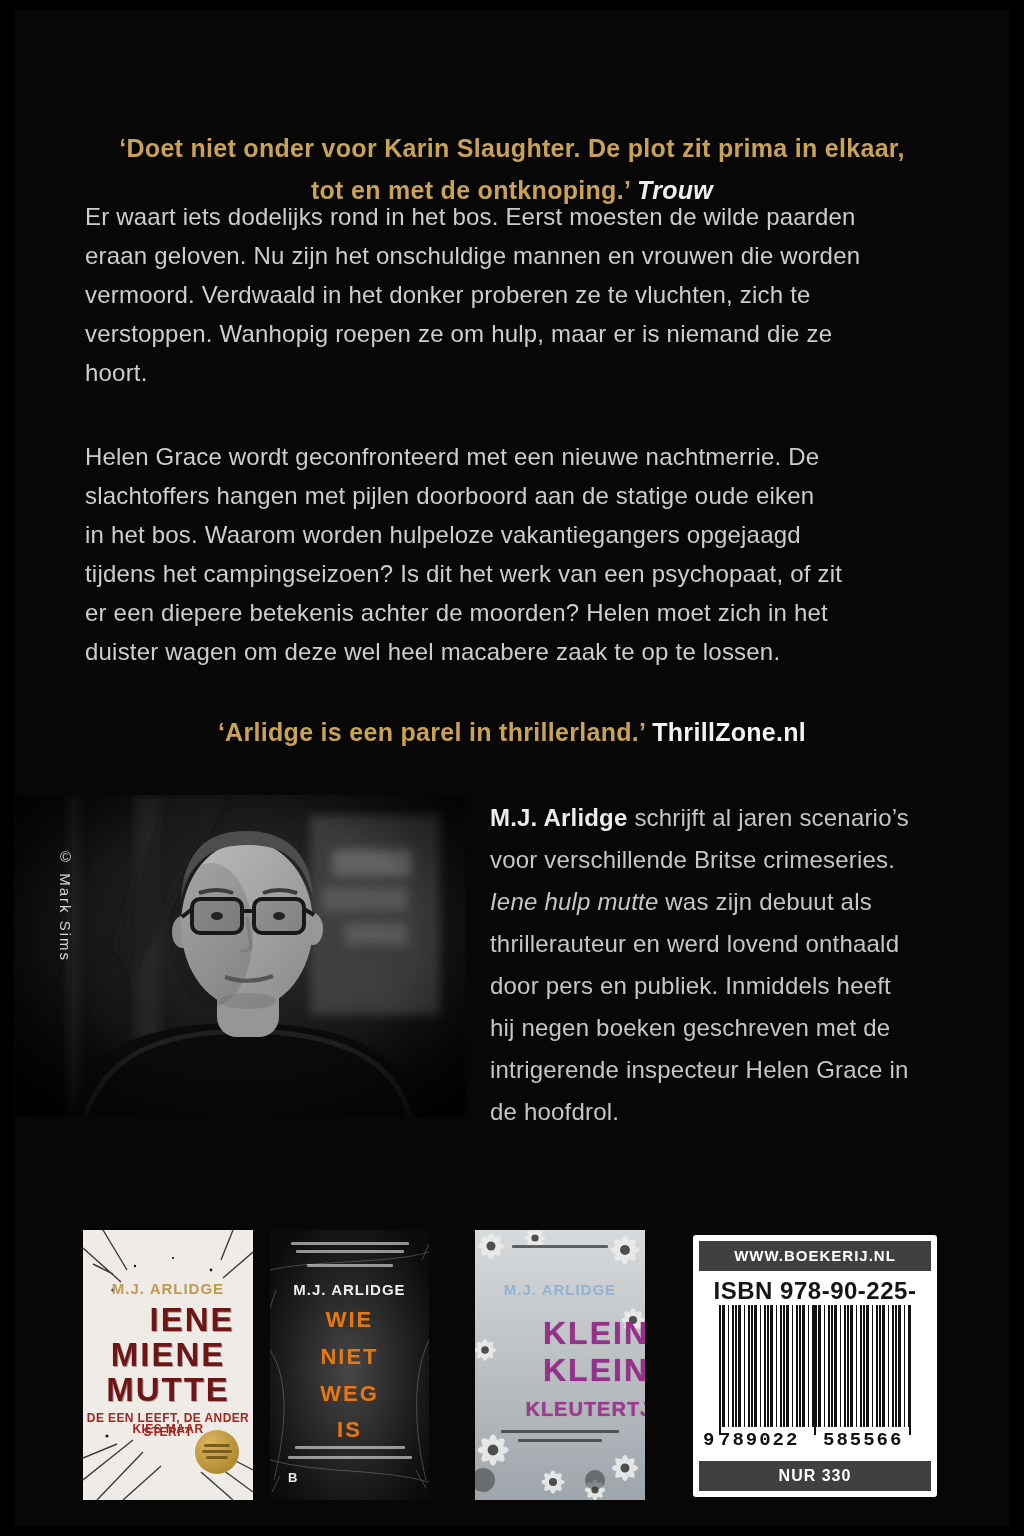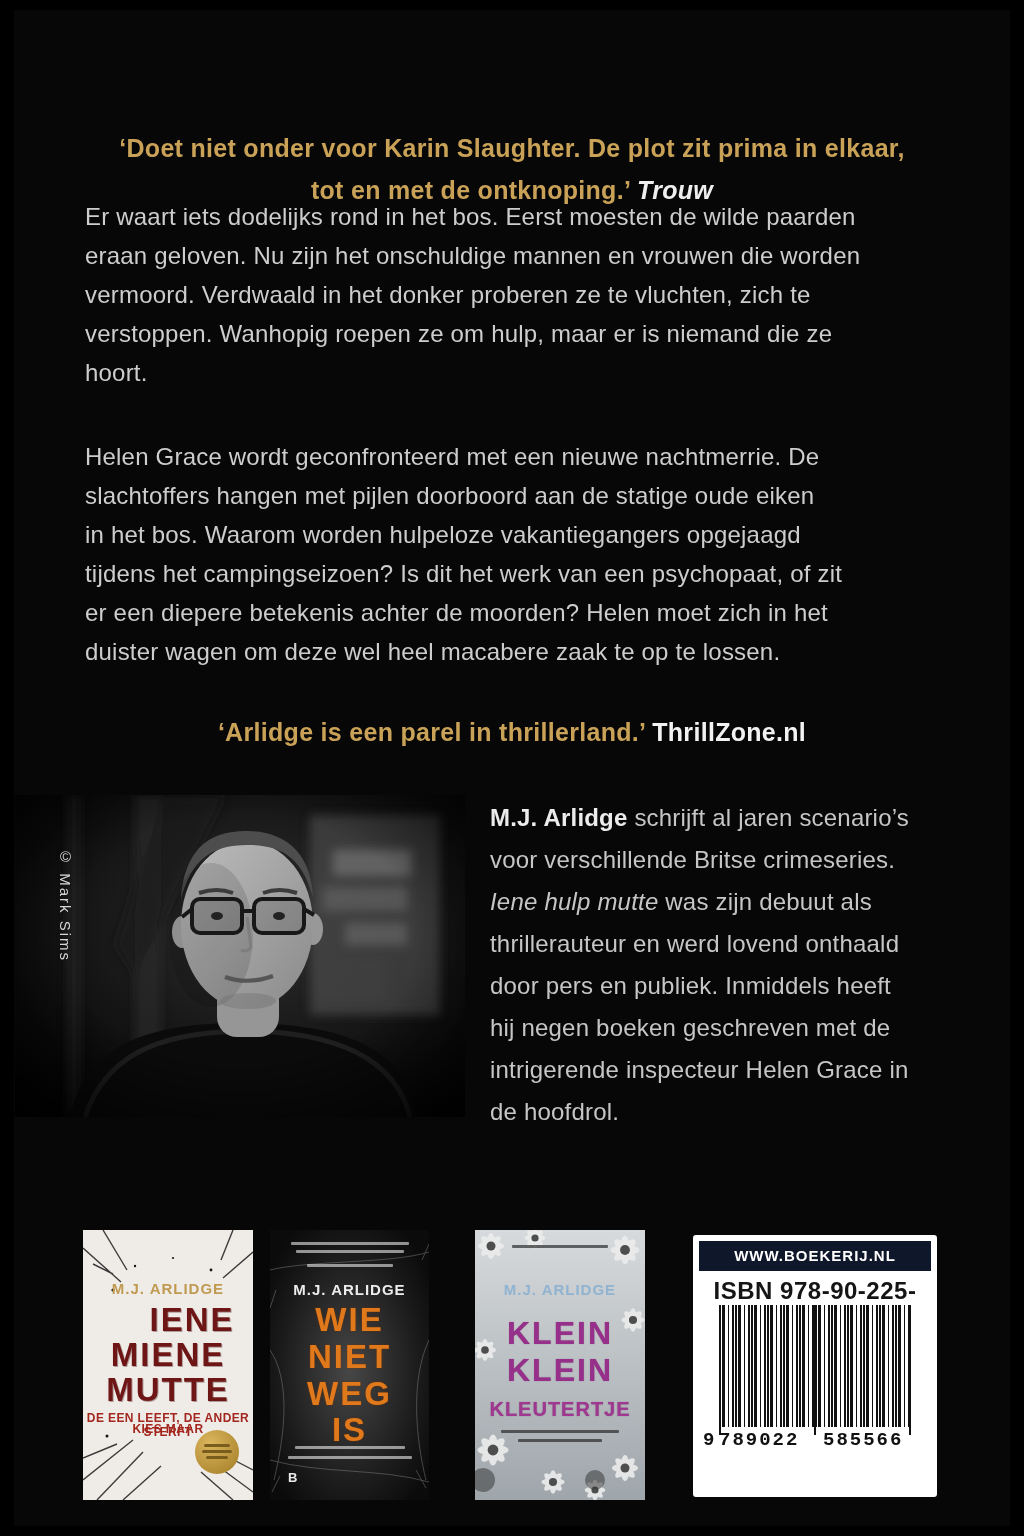--- a/index.html
+++ b/index.html
@@ -34,36 +34,36 @@
   .c1-author{top:50px;color:#c19a52;font-size:15px;letter-spacing:1px;}
   .c1-t{font-size:33px;line-height:35px;color:#6e1515;letter-spacing:2px;
         text-shadow:1px 1px 0 rgba(60,8,8,.35);}
   .c1-tag{color:#a3271f;font-size:12px;letter-spacing:.4px;}
   .badge{position:absolute;left:112px;top:200px;width:44px;height:44px;border-radius:50%;
          background:radial-gradient(circle at 35% 30%,#dcb65e,#b08a32 75%);}
   .badge .mb{position:absolute;left:50%;transform:translateX(-50%);height:3px;
              background:#7a5c1d;border-radius:2px;}
   #cover2{left:270px;width:159px;background:#0c0c0c;}
   .c2-author{top:51px;color:#ececec;font-size:15px;letter-spacing:1px;}
-  .c2-t{font-size:33px;line-height:35px;color:#e0791c;letter-spacing:2px;
+  .c2-t{font-size:22px;line-height:35px;color:#e0791c;letter-spacing:2px;
         text-shadow:0 0 2px rgba(120,50,0,.8);}
   .micro{position:absolute;left:50%;transform:translateX(-50%);height:3px;border-radius:1px;}
   .micro.w{background:rgba(255,255,255,.55);}
   .micro.d{background:rgba(30,30,30,.65);}
   .blogo{position:absolute;left:18px;top:240px;color:#e8e8e8;font-size:13px;font-weight:bold;}
   #cover3{left:475px;width:170px;background:linear-gradient(#d7dadc,#9fa6ab);}
   .c3-author{top:51px;color:#8fb3d1;font-size:15px;letter-spacing:1px;}
   .c3-t{font-size:32px;line-height:35px;color:#97308a;letter-spacing:2px;
-        text-shadow:0 0 1px rgba(90,20,80,.6);}
+        text-shadow:0 0 1px rgba(90,20,80,.6);margin-left:36px;}
   .c3-t3{font-size:20px;color:#a03790;letter-spacing:1px;}
 
   
   .bcbox{position:absolute;left:693px;top:1235px;width:244px;height:262px;background:#fff;
          border-radius:3px;}
-  .strip{position:absolute;left:6px;width:232px;height:30px;background:#0f172a;color:#fff;
+  .strip{position:absolute;left:6px;width:232px;height:30px;background:#404040;color:#fff;
          font-weight:bold;text-align:center;}
   .strip.top{top:6px;line-height:30px;font-size:15px;letter-spacing:1px;}
   .strip.bot{bottom:6px;line-height:30px;font-size:16px;letter-spacing:1px;}
   .isbn{position:absolute;top:42px;left:0;width:100%;text-align:center;color:#151515;
         font-weight:bold;font-size:24px;letter-spacing:.5px;}
   .bars{position:absolute;left:26px;top:70px;width:192px;height:122px;
         background:repeating-linear-gradient(90deg,#111 0 2px,#fff 2px 3px,#111 3px 6px,
         #fff 6px 9px,#111 9px 10px,#fff 10px 13px,#111 13px 15px,#fff 15px 16px);}
   .guard{position:absolute;top:70px;width:2px;height:130px;background:#111;}
   .digits{position:absolute;top:194px;left:10px;width:224px;display:flex;align-items:center;
@@ -262,13 +262,14 @@
   <div class="isbn">ISBN 978-90-225-8556-6</div>
   <div class="bars"></div>
   <div class="guard" style="left:26px;"></div>
   <div class="guard" style="left:121px;"></div>
   <div class="guard" style="left:216px;"></div>
   <div class="digits">
     <span class="lead">9</span>
     <span class="grp">789022</span>
     <span class="grp">585566</span>
   </div>
+  <div class="strip bot">NUR 330</div>
 </div>
 
 </body></html>

